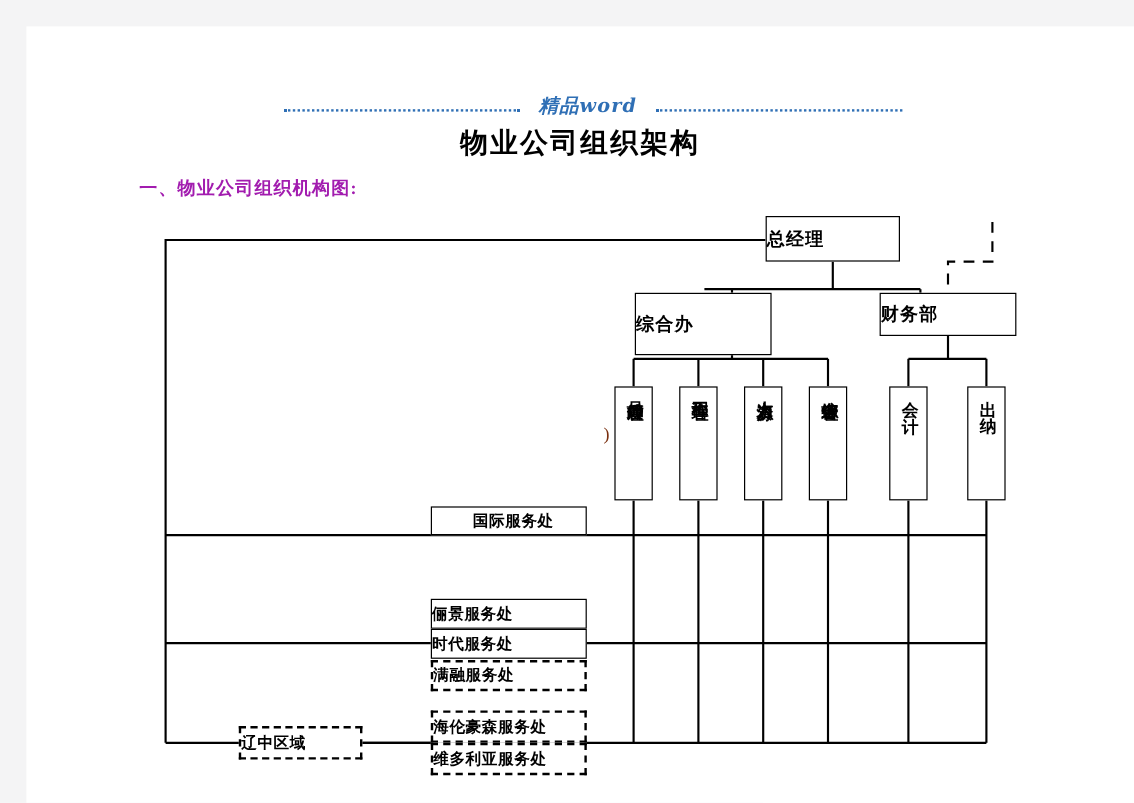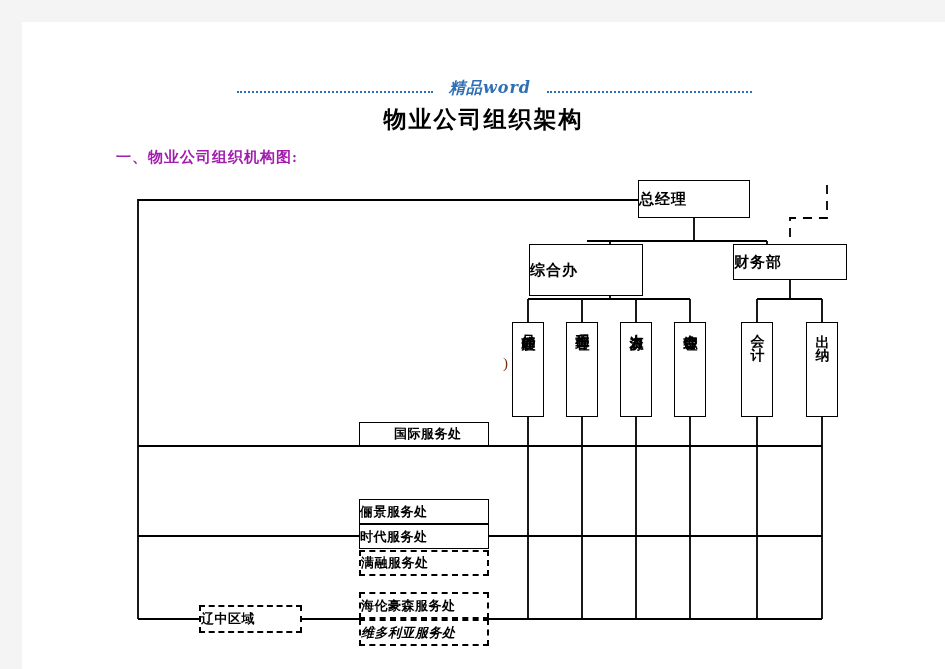--- a/index.html
+++ b/index.html
@@ -225,17 +225,17 @@
     <span>满融服务处</span>
   </div>
 
   <div class="node node-sm dashed" style="left:177px; top:583px; width:103px; height:28px;">
     <span>辽中区域</span>
   </div>
 
   <div class="node node-sm dashed" style="left:337px; top:570px; width:130px; height:27px;">
     <span>海伦豪森服务处</span>
   </div>
-  <div class="node node-sm dashed" style="left:337px; top:597px; width:130px; height:27px;font-style:italic;">
+  <div class="node node-sm dashed" style="left:337px; top:597px; width:130px; height:27px;">
     <span>维多利亚服务处</span>
   </div>
 
 </div>
 
 </body></html>

